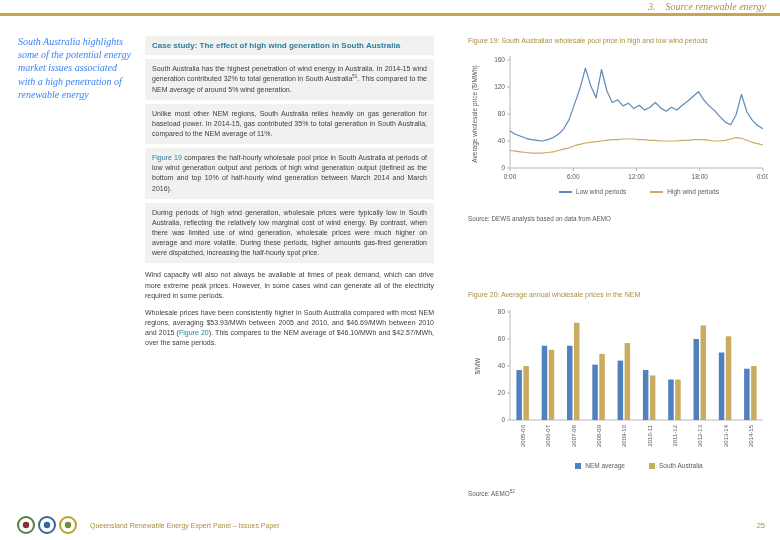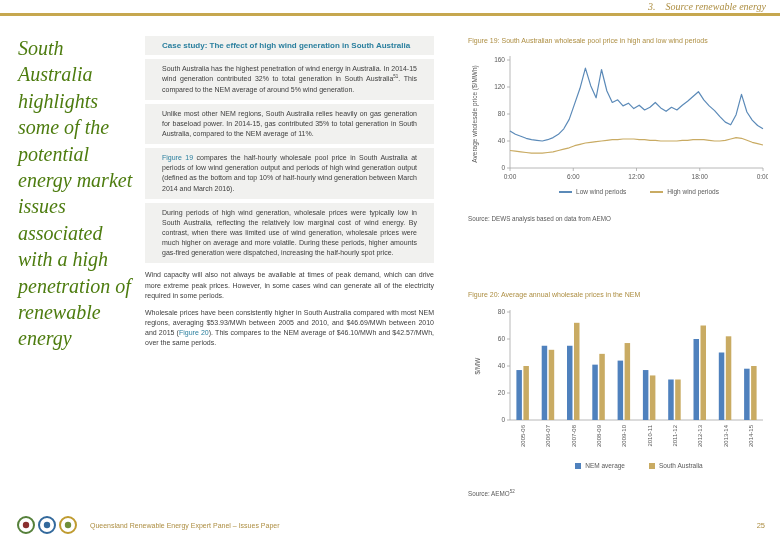--- a/index.html
+++ b/index.html
@@ -5,24 +5,24 @@
   * { margin:0; padding:0; box-sizing:border-box; }
   html,body { width:780px; height:540px; }
   body { position:relative; overflow:hidden; background:#ffffff; font-family:"Liberation Sans", sans-serif; }
 
   #top-rule { position:absolute; left:0; top:13px; width:780px; height:3px; background:#c6a74f; }
   #chapter-header { position:absolute; top:1px; right:14px; display:flex; gap:10px; align-items:baseline;
                     font-family:"Liberation Serif", serif; font-style:italic; font-size:10px; color:#ad8e42; }
 
   #pull-quote { position:absolute; left:18px; top:35px; width:118px;
                 font-family:"Liberation Serif", serif; font-style:italic;
-                font-size:20px; line-height:1.32; color:#4d7c0f; }
+                font-size:10px; line-height:1.32; color:#3b82f6; }
 
   #main-col { position:absolute; left:145px; top:36px; width:289px; }
-  .grey-block { background:#f1f1ef; padding:5px 17px; margin-bottom:4px; }
+  .grey-block { background:#f1f1ef; padding:5px 7px; margin-bottom:4px; }
   #case-heading { color:#2a7f9e; font-weight:bold; font-size:8px; }
   .para { font-size:7px; line-height:1.45; color:#3d3d3d; text-align:justify; }
   .plain-para { margin-top:7px; }
   .para sup, .source sup { font-size:4.5px; vertical-align:super; }
   .fig-link { color:#2a7f9e; }
 
   #right-col { position:absolute; left:468px; top:36px; width:300px; }
   .fig-caption { color:#ad8e42; font-size:7px; line-height:1.3; }
   svg text { font-family:"Liberation Sans", sans-serif; }
   .chart { display:block; margin-top:5px; }

